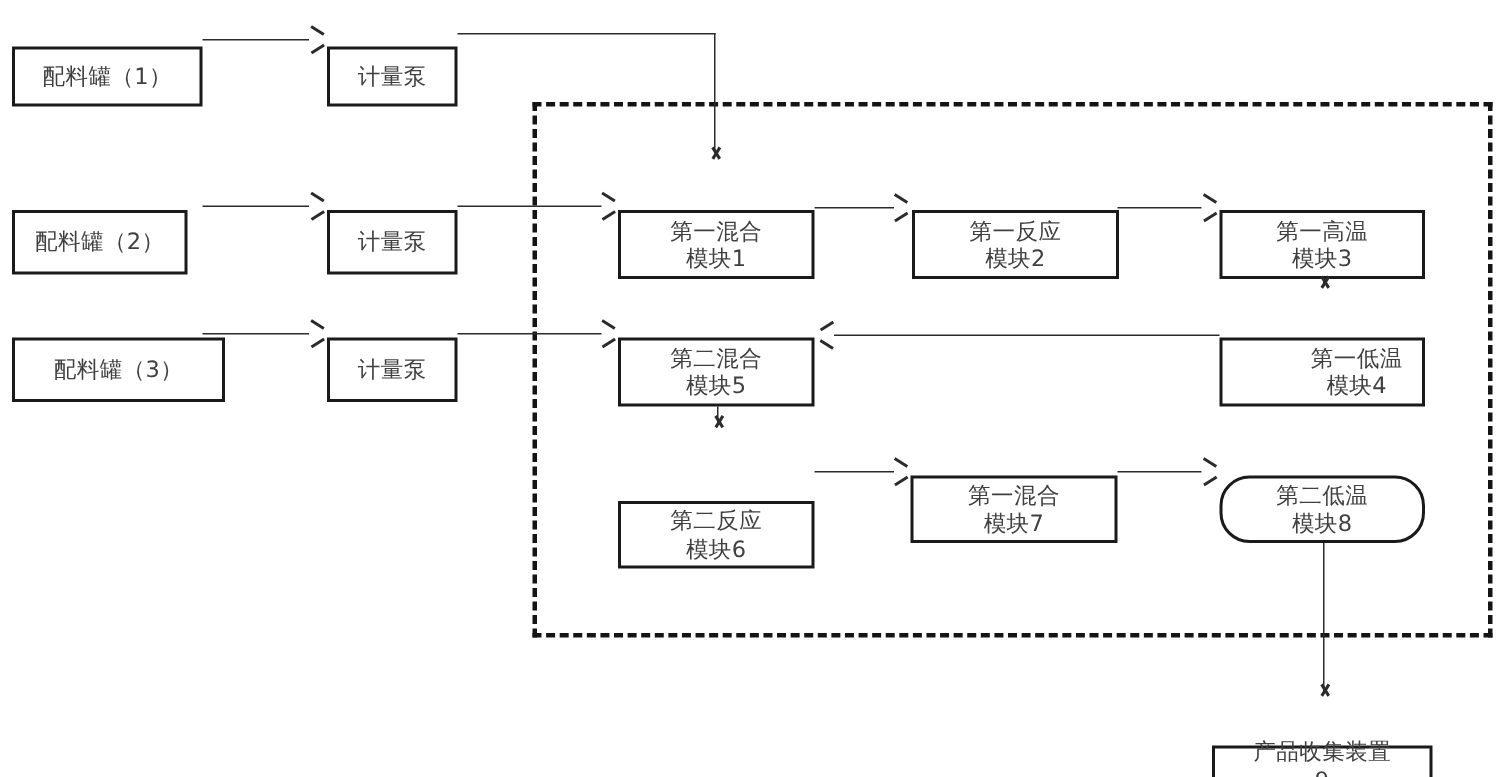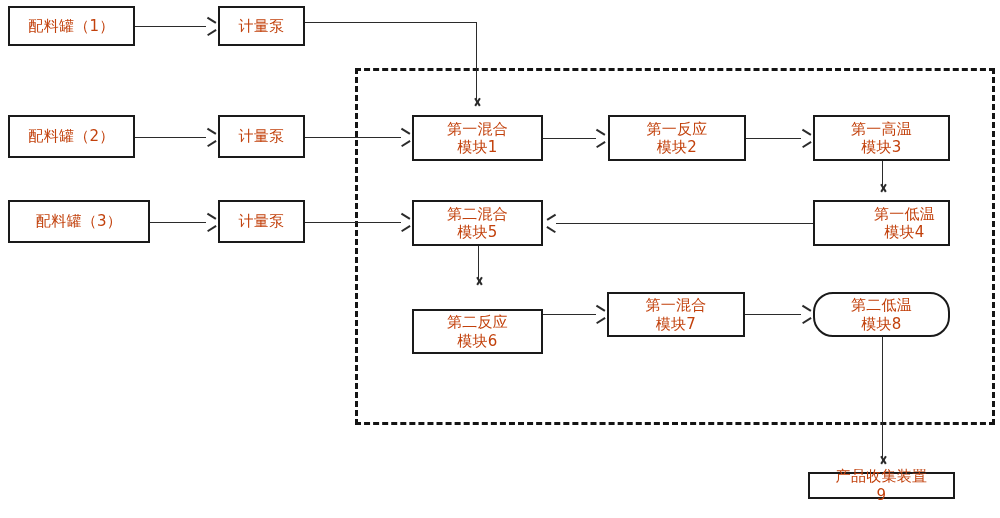--- a/index.html
+++ b/index.html
@@ -19,25 +19,26 @@
   .box {
     position: absolute;
     box-sizing: border-box;
     border: 2px solid #1a1a1a;
     background: #ffffff;
     display: flex;
     flex-direction: column;
     align-items: center;
     justify-content: center;
     text-align: center;
-    color: #c2410c;
+    color: #404040;
     font-size: 15px;
     line-height: 1.22;
     letter-spacing: 0.3px;
     z-index: 3;
+    margin-top: 25px;
   }
   .box .l1, .box .l2 { display: block; white-space: nowrap; }
   .box.single { justify-content: center; }
 
   
   .reactor-frame {
     position: absolute;
     box-sizing: border-box;
     border: 3px dashed #141414;
     background: transparent;
@@ -90,21 +91,21 @@
 </head>
 <body>
 
 <div id="canvas">
 
   <div class="reactor-frame" style="left:355px; top:68px; width:640px; height:357px;"></div>
 
   <div class="box single" style="left:8px; top:6px; width:127px; height:40px;">
     <span class="l1">配料罐（1）</span>
   </div>
-  <div class="box single" style="left:8px; top:115px; width:127px; height:43px;">
+  <div class="box single" style="left:8px; top:115px; width:117px; height:43px;">
     <span class="l1">配料罐（2）</span>
   </div>
   <div class="box single" style="left:8px; top:200px; width:142px; height:43px;">
     <span class="l1">配料罐（3）</span>
   </div>
 
   <div class="box single" style="left:218px; top:6px; width:87px; height:40px;">
     <span class="l1">计量泵</span>
   </div>
   <div class="box single" style="left:218px; top:115px; width:87px; height:43px;">

